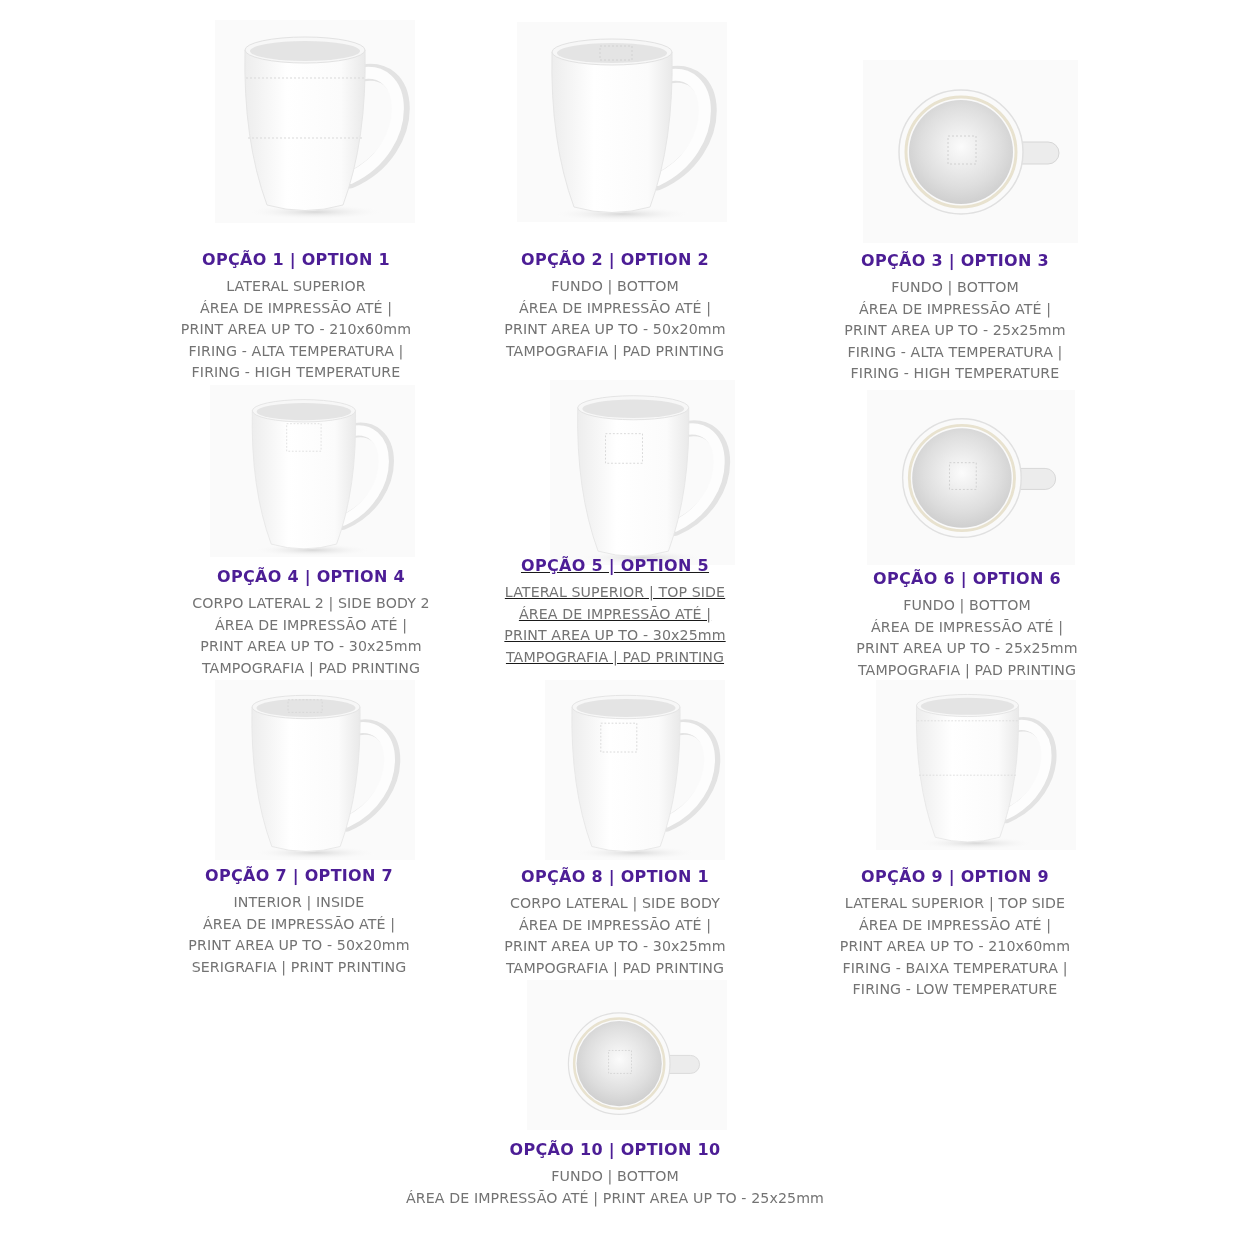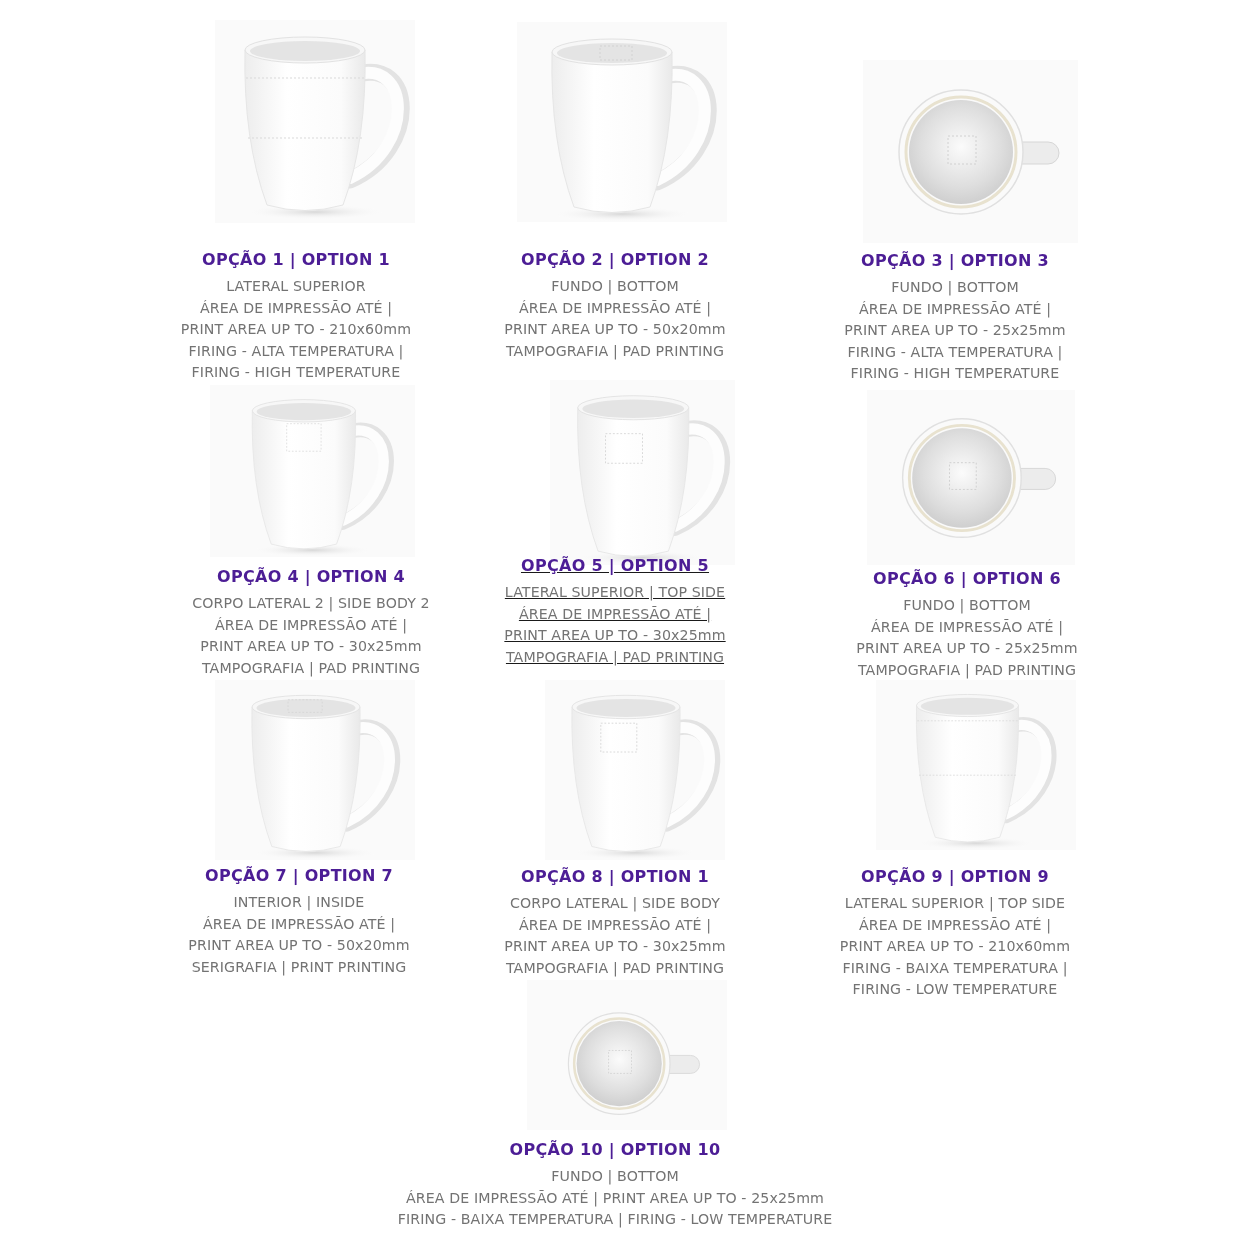--- a/index.html
+++ b/index.html
@@ -187,14 +187,13 @@
     <g transform="translate(8,2)">
         <use href="#topMug"></use>
       </g>
     <rect x="85" y="76" width="28" height="28" fill="none" stroke="#d0d0d0" stroke-dasharray="2,2"></rect>
   </svg>
 </div>
 <div class="caption" style="left:615px;top:1140px;">
   <div class="title">OPÇÃO 10 | OPTION 10</div>
   <div class="line">FUNDO | BOTTOM</div>
   <div class="line">ÁREA DE IMPRESSÃO ATÉ | PRINT AREA UP TO - 25x25mm</div>
-  <div class="line">FIRING - BAIXA TEMPERATURA | FIRING - LOW TEMPERATURE</div>
 </div>
 
 </body></html>

